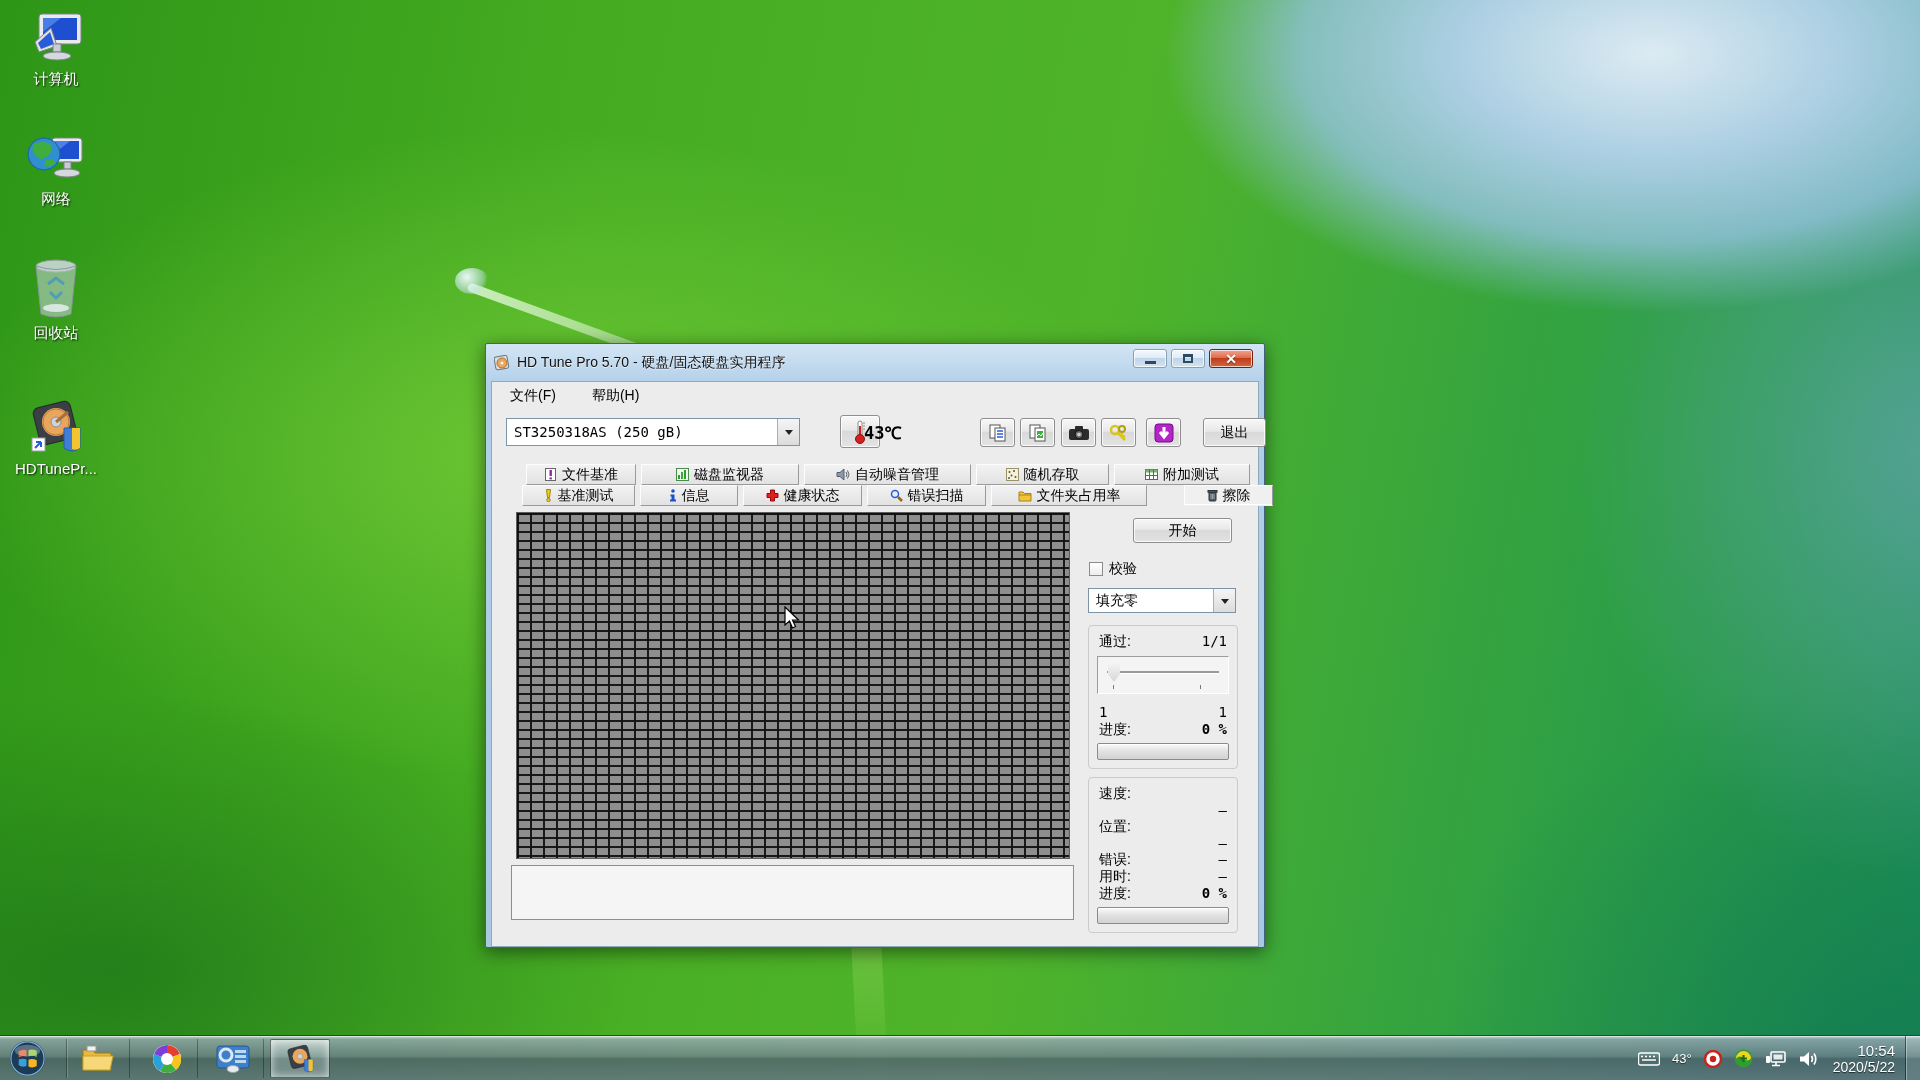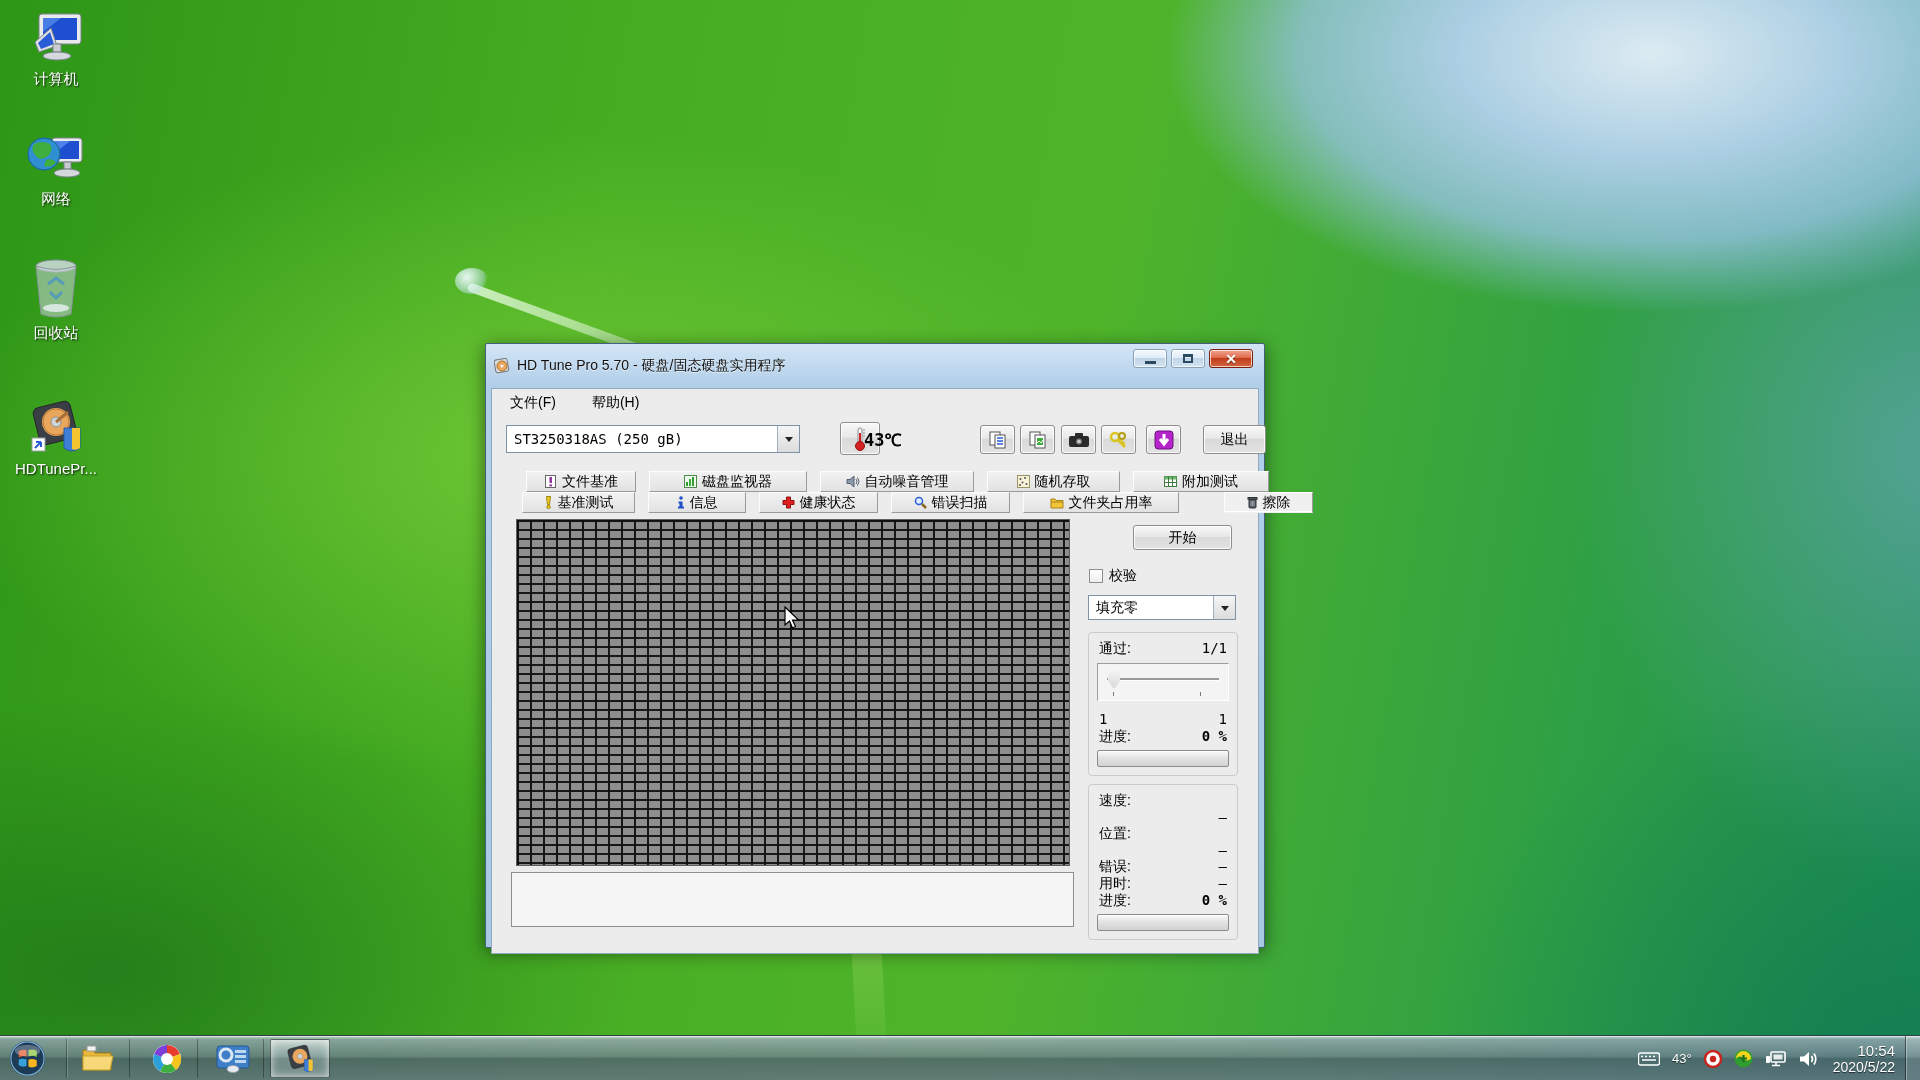--- a/index.html
+++ b/index.html
@@ -41,21 +41,21 @@
   }
 
   
   #app-window {
     position:absolute; left:485px; top:343px; width:780px; height:605px;
     border:1px solid #44607c; border-radius:2px;
     background:linear-gradient(to bottom, #d3e5f5, #b2cfe9 40px, #a9c8e4);
     box-shadow:0 4px 18px rgba(0,0,0,.5);
     padding:0 5px 6px 5px;
   }
-  .titlebar { height:44px; display:flex; align-items:center; padding:16px 3px; position:relative; }
+  .titlebar { height:37px; display:flex; align-items:center; padding:16px 3px; position:relative; }
   .titlebar .t-icon { margin-right:6px; }
   .titlebar .t-text { font-size:14px; color:#111; text-shadow:0 1px 0 rgba(255,255,255,.65); white-space:nowrap; }
   .win-controls { position:absolute; right:6px; top:5px; display:flex; gap:4px; }
   .wc-btn {
     width:34px; height:19px; border:1px solid #87a0b6; border-radius:3px;
     background:linear-gradient(to bottom, #f6fafd 0%, #dfecf7 45%, #bfd4e6 50%, #d5e4f0 100%);
     display:flex; align-items:center; justify-content:center; cursor:pointer;
     box-shadow:inset 0 0 0 1px rgba(255,255,255,.7);
   }
   .wc-btn.close {
@@ -99,21 +99,21 @@
   .mono { font-family:"DejaVu Sans Mono", monospace; }
 
   
   .drive-combo { position:absolute; left:14px; top:36px; width:294px; height:28px; }
   .temp-btn   { position:absolute; left:325px; top:33px; width:40px; height:33px; }
   .temp-text  { position:absolute; left:372px; top:39px; font-size:17px; font-weight:bold; }
   .tb-small   { position:absolute; top:36px; width:35px; height:29px; }
   .exit-btn   { position:absolute; left:688px; top:36px; width:63px; height:29px; }
 
   
-  .tabrow { position:absolute; display:flex; gap:13px; height:21px;border-radius:6px; }
+  .tabrow { position:absolute; display:flex; gap:5px; height:21px;border-radius:6px; }
   .tabrow.top { left:34px; top:82px; }
   .tabrow.bottom { left:30px; top:103px; }
   .tab {
     display:flex; align-items:center; justify-content:center; gap:5px;
     border:1px solid #9a9a9a; border-top-color:#fdfdfd; border-left-color:#fdfdfd;
     background:linear-gradient(to bottom,#f2f2f2,#e2e2e2);
     font-size:14px; white-space:nowrap; cursor:pointer; padding:0 2px;
   }
   .tab.active { background:#f0f0f0; border-bottom-color:#f0f0f0; box-shadow:0 -1px 0 #fff inset;margin-left:32px; }
   .tab svg { flex:0 0 auto; }
@@ -362,21 +362,21 @@
       </div>
       <div class="tab" style="width:158px">
         <svg width="13" height="13" viewBox="0 0 13 13">
           <rect x="0.5" y="0.5" width="12" height="12" fill="#eef6ee" stroke="#4a8a4a"></rect>
           <rect x="2" y="7" width="2" height="4" fill="#2f9e2f"></rect>
             <rect x="5" y="4" width="2" height="7" fill="#35b035"></rect>
             <rect x="8" y="2" width="2" height="9" fill="#2f9e2f"></rect>
         </svg>
         <span>磁盘监视器</span>
       </div>
-      <div class="tab" style="width:154px">
+      <div class="tab" style="width:167px">
         <svg width="14" height="13" viewBox="0 0 14 13">
           <path d="M1 4.5 H4 L8 1 V12 L4 8.5 H1 Z" fill="#8a98a8" stroke="#55606e"></path>
           <path d="M10 4 Q12 6.5 10 9 M11.5 2.5 Q14.5 6.5 11.5 10.5" stroke="#55606e" fill="none"></path>
         </svg>
         <span>自动噪音管理</span>
       </div>
       <div class="tab" style="width:133px">
         <svg width="13" height="13" viewBox="0 0 13 13">
           <rect x="0.5" y="0.5" width="12" height="12" fill="#f6f2d8" stroke="#9a9468"></rect>
           <circle cx="3.5" cy="4" r="1" fill="#555"></circle>

